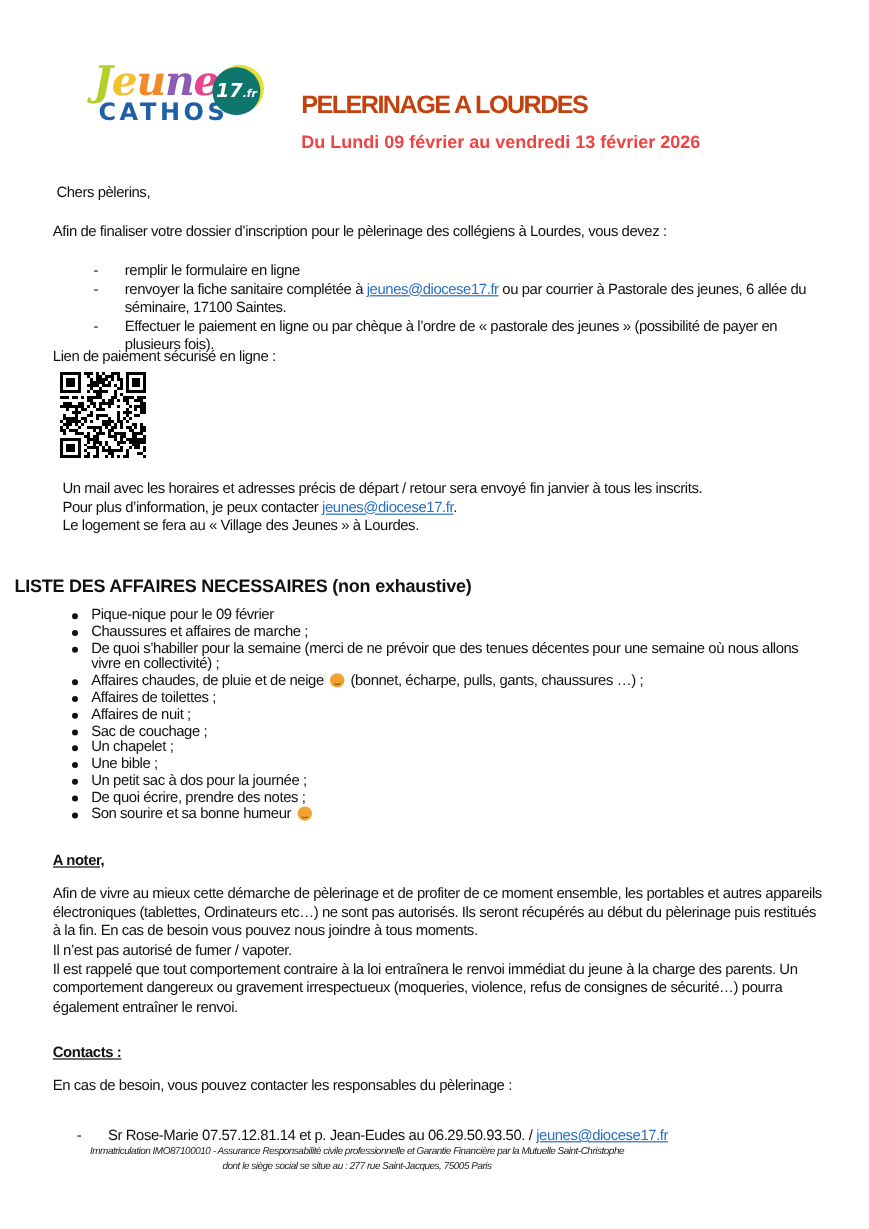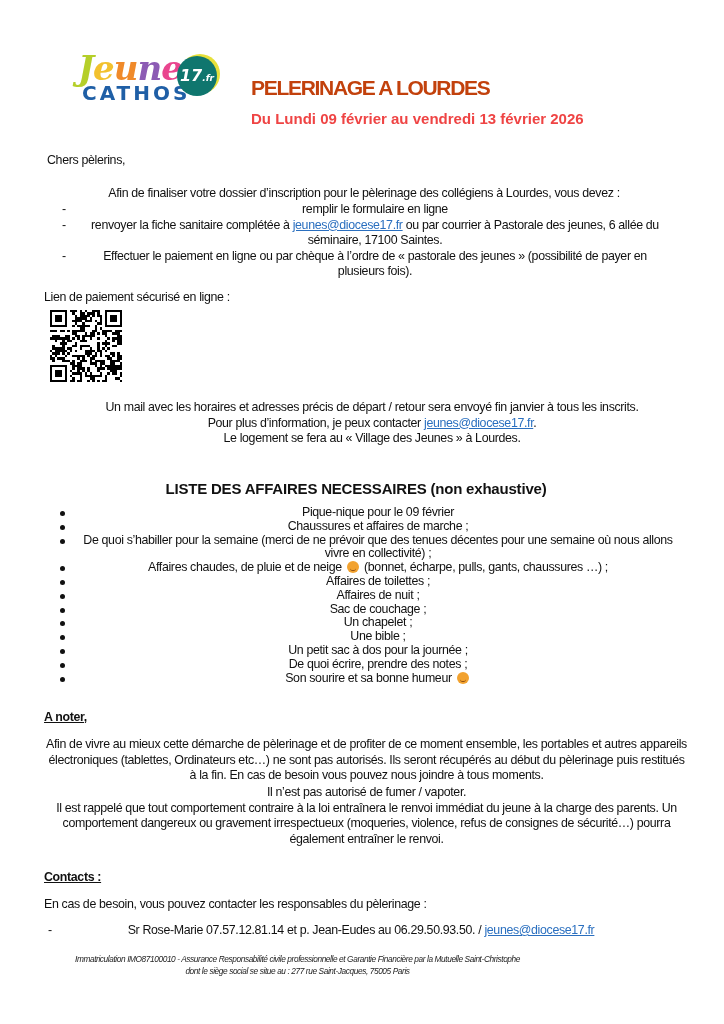--- a/index.html
+++ b/index.html
@@ -20,31 +20,31 @@
                  box-shadow: 3px -2px 0 0 #e6e03a; }
   .logo .badge small { font-size: 9px; }
 
   
   .title { position: absolute; left: 251px; top: 76px; font-family: "Liberation Sans", sans-serif;
            font-weight: bold; font-size: 21px; letter-spacing: -1.3px; color: #c2410c; }
   .subtitle { position: absolute; left: 251px; top: 110px; font-family: "Liberation Sans", sans-serif;
               font-weight: bold; font-size: 15px; color: #ef4444; }
 
   .body-text { font-family: "Liberation Sans", sans-serif; font-size: 12.4px; line-height: 15.6px;
-               letter-spacing: -0.35px; color: #111; text-align: center; }
+               letter-spacing: -0.35px; color: #111; }
   .abs { position: absolute; }
   a.mail { color: #2a6fbf; text-decoration: underline; }
 
-  .dash-list { position: absolute; left: 62px; margin: 0; padding: 0; list-style: none; width: 600px; }
+  .dash-list { position: absolute; left: 62px; margin: 16px; padding: 0; list-style: none; width: 600px; }
   .dash-list li { position: relative; padding-left: 26px; }
   .dash-list li::before { content: "-"; position: absolute; left: 0; top: 0; }
 
   .qr { position: absolute; left: 50px; top: 310px; width: 72px; height: 72px; }
 
-  .section-title { position: absolute; left: 0; width: 700px; top: 480px; text-align: center;
+  .section-title { position: absolute; left: 0; width: 700px; top: 480px; text-align: left;
                    font-family: "Liberation Sans", sans-serif; font-weight: bold; font-size: 15px;
                    text-decoration: underline; letter-spacing: -0.2px; }
   .section-title span { display: inline-block; margin-left: 12px; }
 
   .bullet-list { position: absolute; left: 60px; top: 506px; margin: 0; padding: 0; list-style: none; width: 620px; }
   .bullet-list li { position: relative; padding-left: 16px; line-height: 13.8px; }
   .bullet-list li::before { content: ""; position: absolute; left: 0; top: 5px; width: 5px; height: 5px;
                             border-radius: 50%; background: #111; }
   .emoji { display: inline-block; width: 12px; height: 12px; border-radius: 50%; background: #f2a22f;
            vertical-align: -2px; position: relative; margin: 0 2px; }

